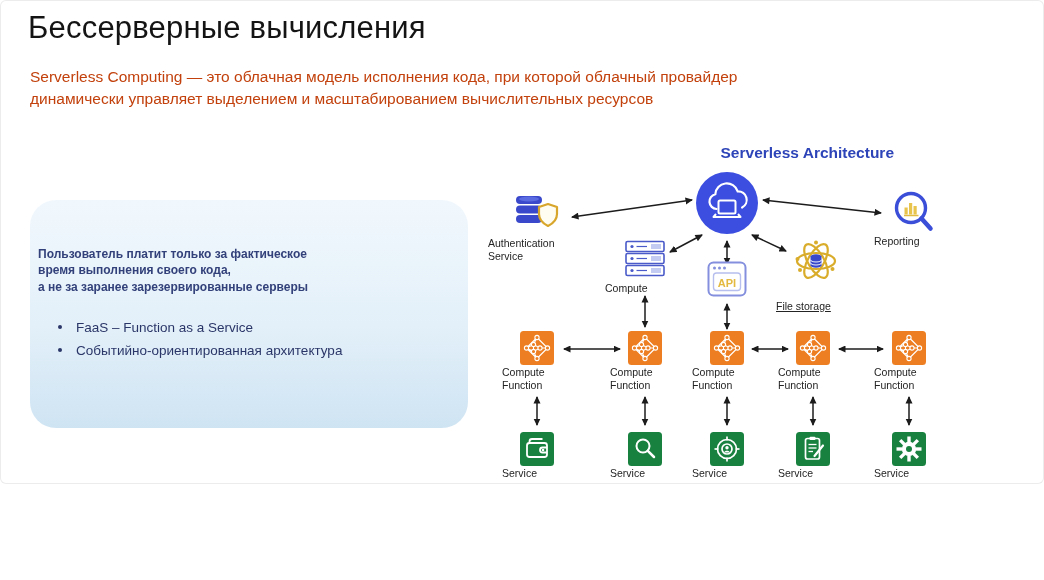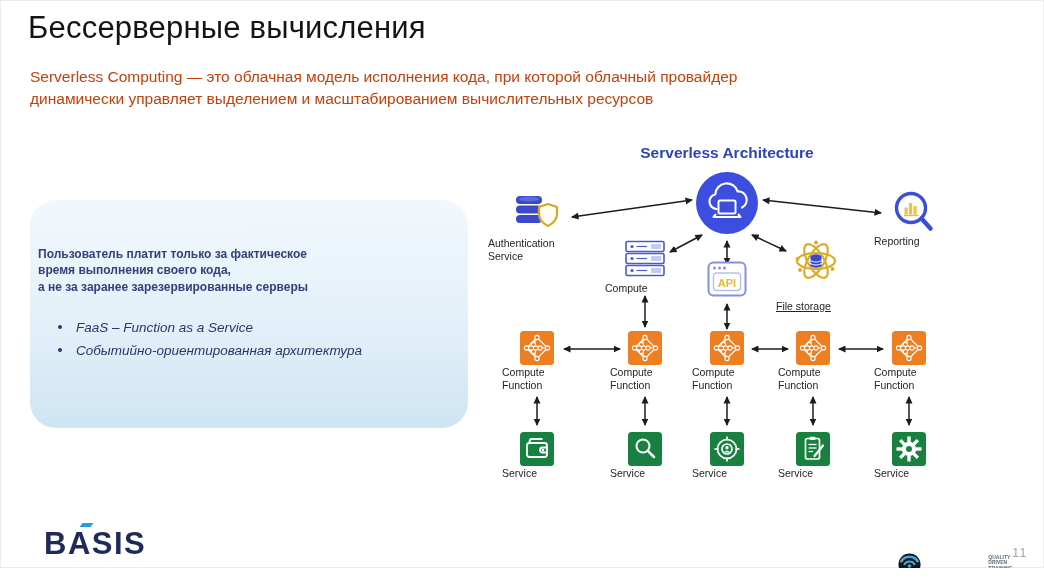--- a/index.html
+++ b/index.html
@@ -1,42 +1,42 @@
 <!DOCTYPE html>
 <html><head>
 <meta charset="utf-8">
 <style>
   html,body{margin:0;padding:0;background:#fff;}
   .slide{
-    position:relative;width:1044px;height:568px;background:#ffffff;overflow:hidden;
-    font-family:"Liberation Sans", sans-serif;box-shadow:inset 0 0 0 1px #ececec;
+    position:relative;width:1044px;height:484px;background:#ffffff;overflow:hidden;
+    font-family:"Liberation Sans", sans-serif;box-shadow:inset 0 0 0 1px #ececec;border-radius:6px;
   }
   .title{
     position:absolute;left:28px;top:10px;font-size:31px;color:#141414;
     font-weight:500;letter-spacing:0.2px;margin:0;
   }
   .subtitle{
     position:absolute;left:30px;top:66px;width:820px;font-size:15.5px;line-height:1.4;
     color:#c2410c;white-space:pre-line;margin:0;
   }
   
   .info-box{
     position:absolute;left:30px;top:200px;width:438px;height:228px;border-radius:26px;
     background:linear-gradient(180deg,#f1f8fd 0%,#e3f0f9 55%,#cfe4f3 100%);
   }
   .info-text{
     position:absolute;left:8px;top:46px;width:392px;font-size:12px;line-height:1.36;
     font-weight:bold;color:#33417a;white-space:pre-line;
   }
   .info-bullets{position:absolute;left:28px;top:120px;margin:0;padding:0;list-style:none;}
-  .info-bullets li{display:flex;align-items:baseline;margin-bottom:8px;color:#2b3668;font-size:13.5px;font-style:italic;}
+  .info-bullets li{display:flex;align-items:baseline;margin-bottom:8px;color:#2b3668;font-size:13.5px;}
   .info-bullets .dot{width:4px;height:4px;border-radius:50%;background:#2b3668;margin-right:14px;flex:0 0 auto;transform:translateY(-3px);}
   
   .diagram-title{
-    position:absolute;left:560px;top:144px;width:334px;text-align:center;
+    position:absolute;left:560px;top:144px;width:334px;text-align:right;
     font-size:15.5px;font-weight:bold;color:#2d44b8;
   }
   .arrows{position:absolute;left:480px;top:140px;width:480px;height:350px;}
   .node-icon{position:absolute;text-align:right;}
   .node-label{
     position:absolute;font-size:10.5px;color:#242424;text-align:left;
     line-height:1.2;white-space:pre-line;
   }
   
   .basis-logo{position:absolute;left:44px;top:526px;font-size:31px;font-weight:bold;

